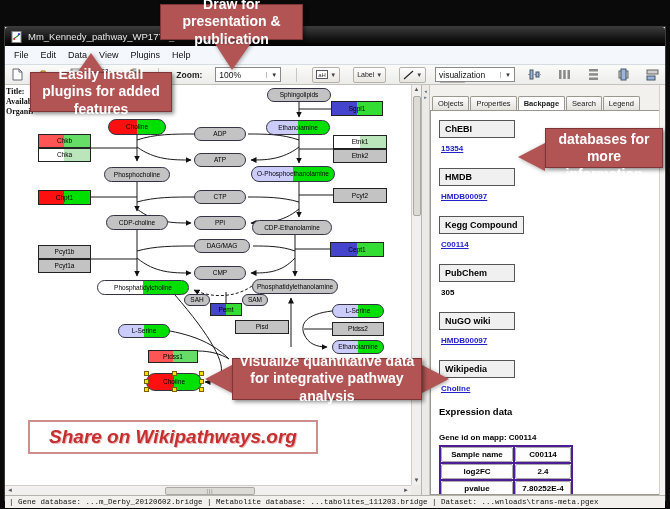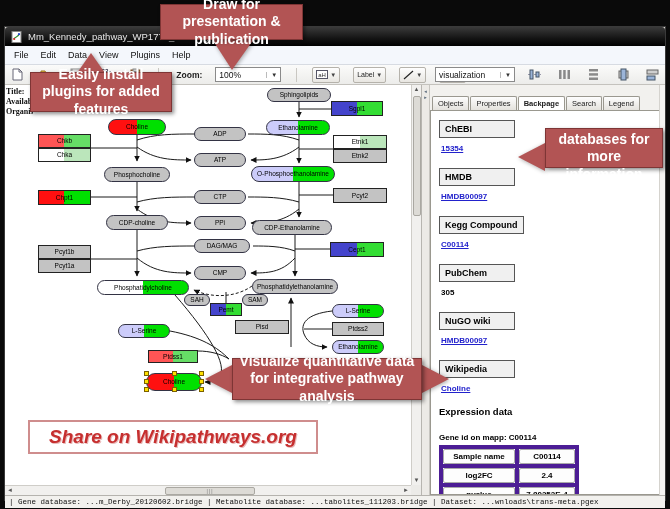--- a/index.html
+++ b/index.html
@@ -59,21 +59,21 @@
   .tab{font-size:7.5px;color:#222;background:linear-gradient(180deg,#fdfdfd,#e4e2dd);border:1px solid #9a988f;border-bottom:none;border-radius:2px 2px 0 0;padding:2px 5px;margin-right:1px;}
   .tab.active{background:#fff;position:relative;top:1px;padding-bottom:3px;font-weight:bold;}
   .panel-content{flex:1;background:#fff;border:1px solid #9a988f;border-right:none;margin:0;padding:7px 6px 4px 8px;overflow:hidden;position:relative;}
   .bp-section{margin-bottom:13px;}
   .bp-header{display:inline-block;min-width:76px;background:#f0f0f0;border:1px solid #555;font-size:9px;font-weight:bold;color:#000;padding:3px 5px;}
   .bp-value{font-size:8px;font-weight:bold;color:#000;margin:6px 0 0 2px;display:block;}
   .bp-value.link{color:#2222cc;text-decoration:underline;}
   .expr-title{font-size:9.5px;font-weight:bold;color:#000;margin:8px 0 16px 0;}
   .gene-line{font-size:8px;font-weight:bold;color:#000;margin:0 0 3px 0;}
   table.expr{border-collapse:collapse;border:2px solid #555;}
-  table.expr td{border:4px solid #4c1d95;padding:0;}
+  table.expr td{border:2px solid #4c1d95;padding:0;}
   table.expr .cell{display:block;border:1px solid #aaa;border-radius:2px;background:#fdfdfd;font-size:8px;font-weight:bold;text-align:center;padding:2px 4px;min-width:72px;}
   table.expr td:last-child .cell{min-width:56px;}
   .rightstrip{width:6px;background:#f5f4f2;border-left:1px solid #d5d3ce;}
   
   .statusbar{height:13px;background:#f2f1ee;border-top:1px solid #b5b3ae;display:flex;align-items:center;padding:0 4px;}
   .statusbar div{font-size:7.5px;color:#111;white-space:nowrap;overflow:hidden;font-family:Liberation Mono, monospace;}
   
   .callout{position:absolute;background:#b25454;border:1px solid #7e3535;color:#fff;font-weight:bold;font-size:14px;line-height:1.25;text-align:center;padding:4px 5px;box-shadow:2px 2px 4px rgba(0,0,0,.45);z-index:50;display:flex;align-items:center;justify-content:center;}
   .tri{position:absolute;width:0;height:0;z-index:49;filter:drop-shadow(1px 1px 2px rgba(0,0,0,.35));}
   .share{position:absolute;left:28px;top:420px;width:290px;height:34px;background:rgba(255,255,255,.92);border:2px solid #cf8d8d;display:flex;align-items:center;justify-content:center;z-index:40;}

